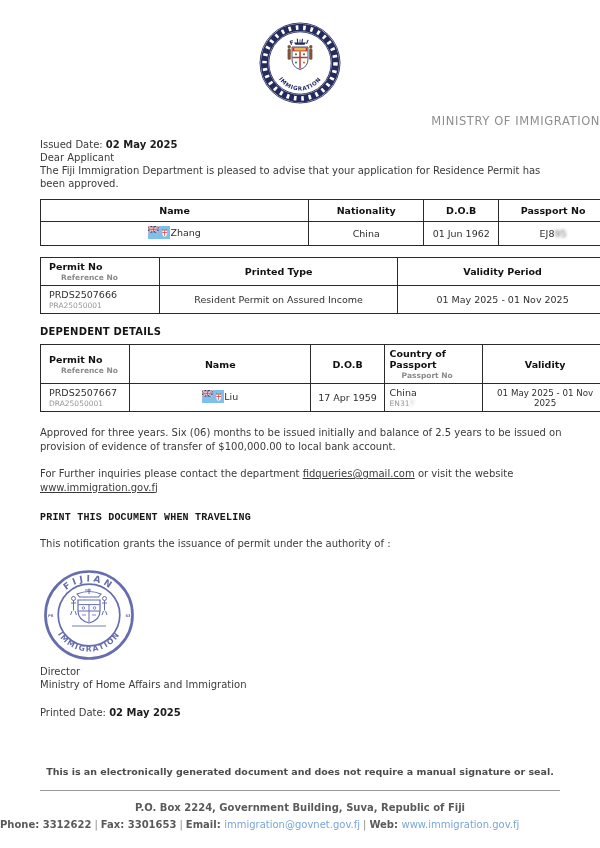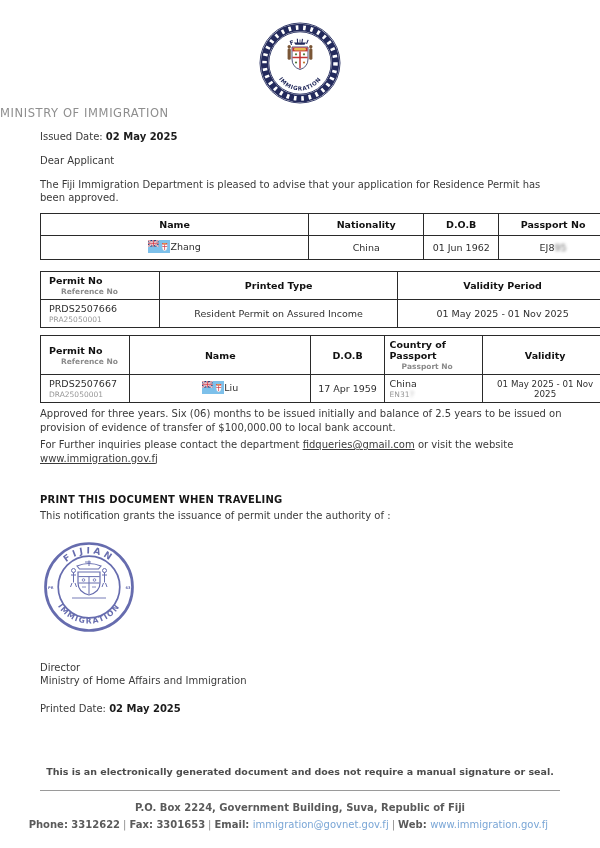--- a/index.html
+++ b/index.html
@@ -8,23 +8,23 @@
     position:relative;
     width:600px; height:848px;
     background:#fff;
     font-family:"DejaVu Sans","Liberation Sans",sans-serif;
     font-size:10px; color:#3a3a3a;
     overflow:hidden;
   }
   .content { margin:0 32px 0 40px; width:528px; }
 
   .seal-wrap { text-align:center; padding-top:22px; }
-  .ministry { text-align:left; margin-top:0; font-size:11.5px; color:#8e8e8e; letter-spacing:.6px; }
-
-  .line { margin-top:11px; line-height:13px; }
+  .ministry { text-align:right; margin-top:8px; font-size:11.5px; color:#8e8e8e; letter-spacing:.6px; }
+
+  .line { line-height:13px; }
   .issued { margin-top:10px; }
   b.dark { color:#1c1c1c; }
 
   table { border-collapse:collapse; width:568px; table-layout:fixed; }
   table td, table th { border:1px solid #2a2a2a; font-size:9.5px; color:#2f2f2f; text-align:center; vertical-align:middle; padding:3px 4px; }
   table th { font-weight:bold; color:#111; }
   .t1 { margin-top:9px; }
   .t1 th { padding:5px 4px; }
   .t1 td { padding:4px 4px; }
   .t2 { margin-top:11px; }
@@ -32,33 +32,33 @@
   .cell-left { text-align:left; padding-left:8px; }
   .sub { display:block; font-size:7.5px; color:#8a8a8a; font-weight:bold; margin-top:1px;padding-left:12px; }
   .subval { display:block; font-size:7.5px; color:#979797; font-weight:normal; margin-top:1px; }
   .flagname { display:inline-flex; align-items:center; }
   .flagname svg { display:block; }
   .redacted { filter:blur(1.6px); opacity:.75; }
   .validity-sm { font-size:8.7px; padding:3px 2px; }
 
   .section-title { margin-top:12px; font-weight:bold; color:#141414; font-size:10px; letter-spacing:.2px; }
 
-  .para { margin-top:4px; line-height:13.5px; }
+  .para { margin-top:14px; line-height:13.5px; }
   a.doclink { color:#3a3a3a; text-decoration:underline; cursor:pointer; }
 
-  .print-notice { margin-top:29px; font-weight:bold; color:#161616; letter-spacing:.2px; }
+  .print-notice { margin-top:18px; font-weight:bold; color:#161616; letter-spacing:.2px;font-family:Liberation Mono, monospace; }
 
   .stamp-wrap { margin-top:16px; margin-left:1px; }
-  .sig { margin-top:24px; line-height:13.5px; color:#3a3a3a; }
+  .sig { margin-top:0; line-height:13.5px; color:#3a3a3a; }
   .printed { margin-top:15px; }
 
   .disclaimer { position:absolute; top:766px; left:0; width:600px; text-align:center; font-size:9.5px; font-weight:bold; color:#4c4c4c; }
   .foot-rule { position:absolute; top:790px; left:40px; width:520px; border-top:1px solid #9a9a9a; }
   .foot-addr { position:absolute; top:802px; left:0; width:600px; text-align:center; font-size:10px; font-weight:bold; color:#5a5a5a; }
-  .foot-contact { position:absolute; top:819px; left:0; width:548px; text-align:right; font-size:10px; color:#5a5a5a; }
+  .foot-contact { position:absolute; top:819px; left:0; width:548px; text-align:left; font-size:10px; color:#5a5a5a; }
   .foot-contact b { color:#5a5a5a; }
   .foot-link { color:#7aa6d6; text-decoration:none; cursor:pointer; }
   .sep { color:#8a8a8a; padding:0 3px; }
 </style>
 </head>
 <body>
 
 <div class="page">
 
   <div class="seal-wrap">
@@ -162,20 +162,21 @@
         <th>Validity Period</th>
       </tr>
       <tr>
         <td class="cell-left"><span>PRDS2507666</span><span class="subval">PRA25050001</span></td>
         <td>Resident Permit on Assured Income</td>
         <td>01 May 2025 - 01 Nov 2025</td>
       </tr>
     </tbody>
       </table>
 
+    <div class="section-title">DEPENDENT DETAILS</div>
 
     <table class="t3">
       <colgroup>
           <col style="width:15.7%">
           <col style="width:32%">
           <col style="width:12.9%">
           <col style="width:17.4%">
           <col style="width:22%">
         </colgroup>
       <tbody>

